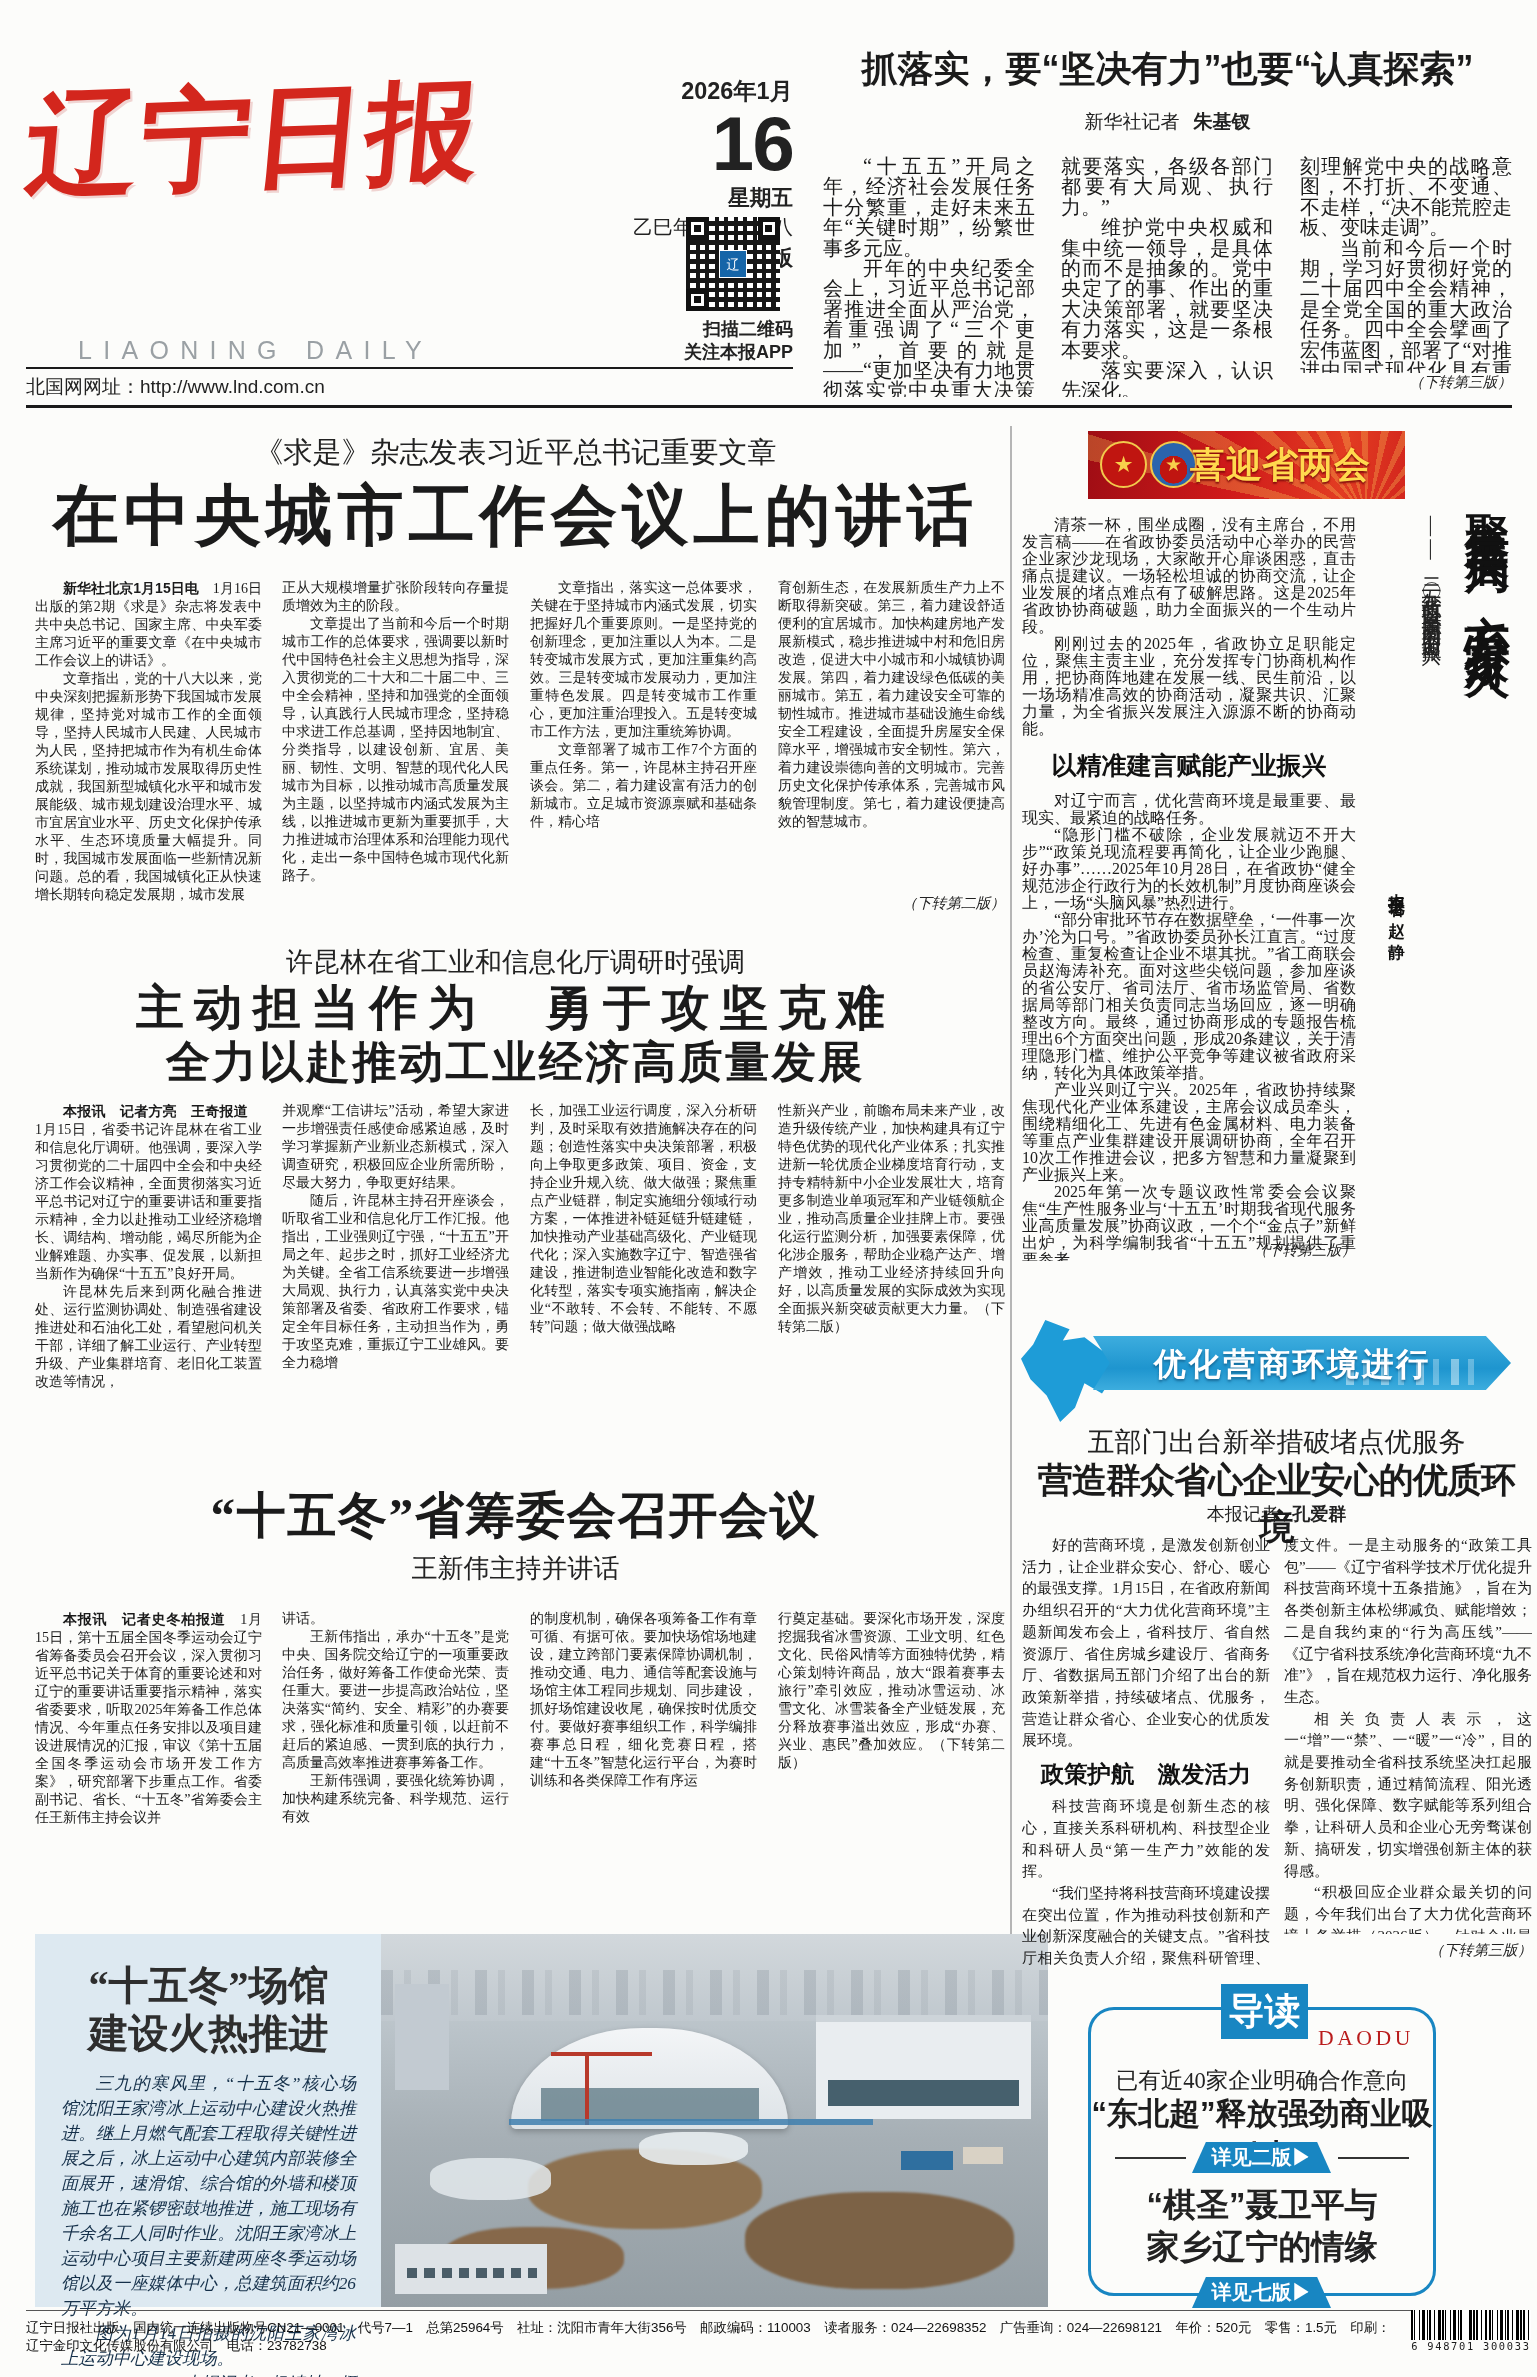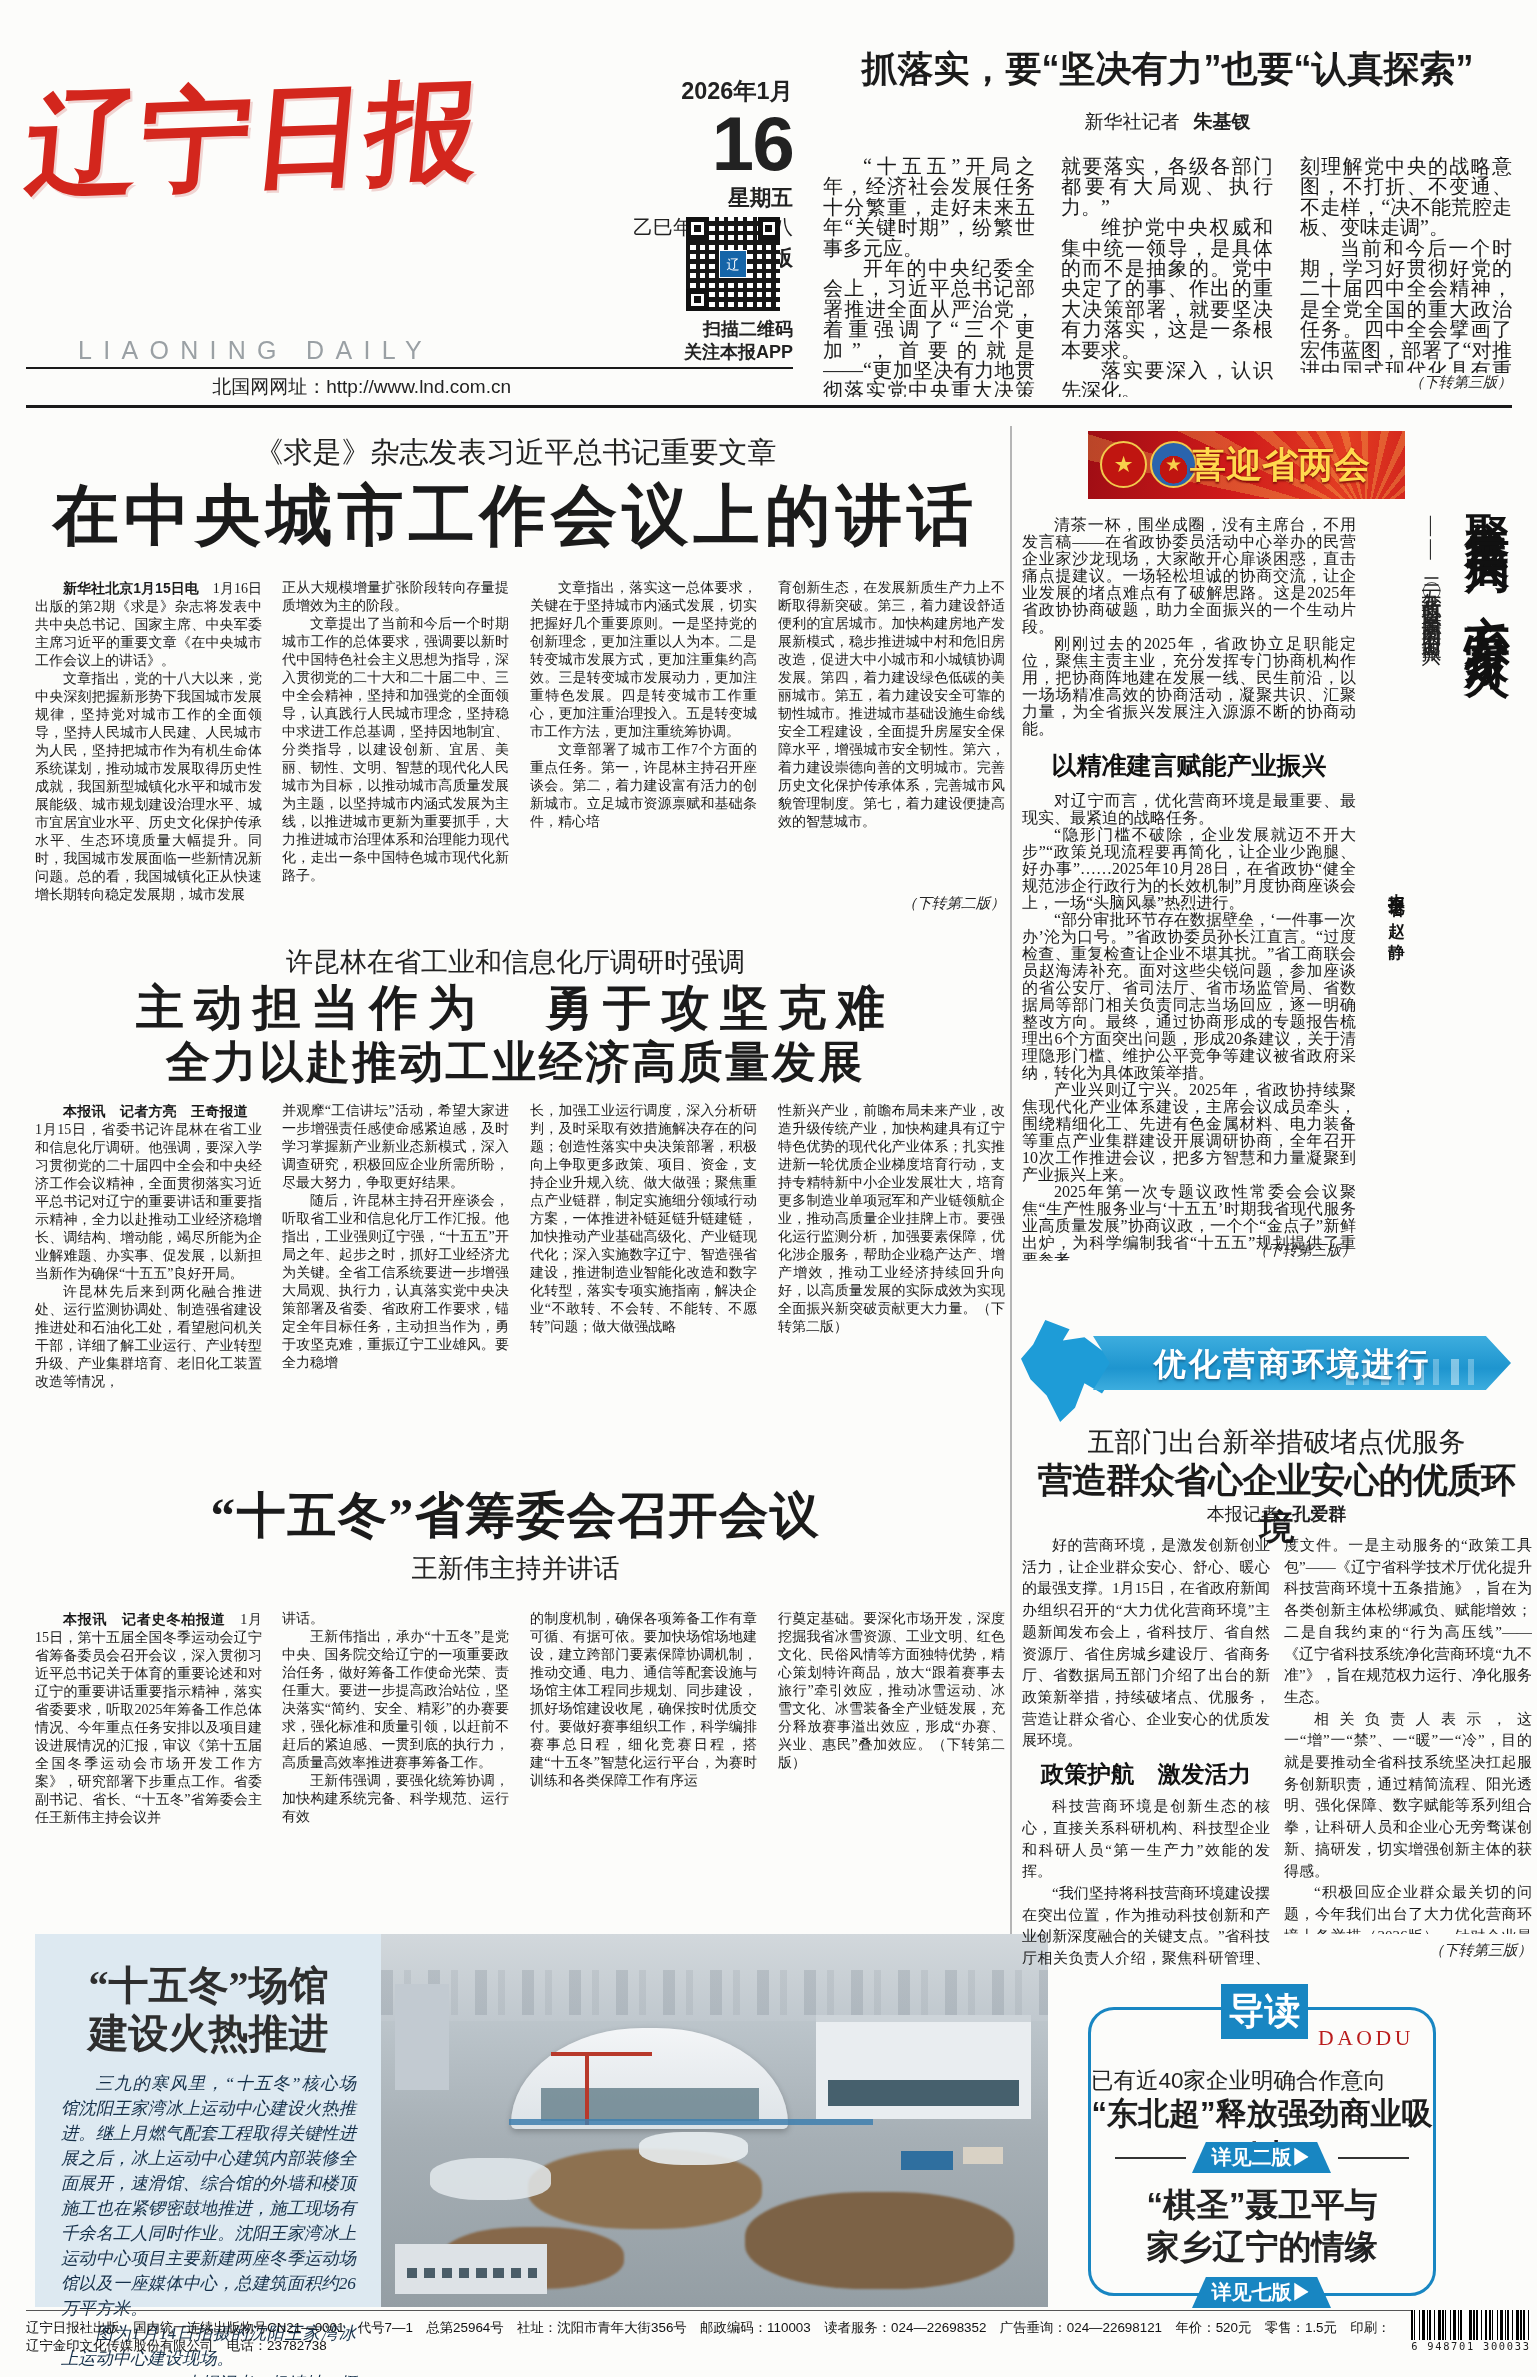--- a/index.html
+++ b/index.html
@@ -12,21 +12,21 @@
 .col{position:absolute;overflow:hidden;text-align:justify}
 .para{text-indent:2em;margin:0}
 .cont .para:first-child{text-indent:0}
 .jump{position:absolute;font-family:"Liberation Serif",serif;font-style:italic;font-size:14.7px;color:#222;text-align:right}
 
 .logo{position:absolute;left:24px;top:83px;width:459px;text-align:center;color:#d3261d;
   font-size:111px;font-weight:bold;line-height:1;letter-spacing:1.7px;
   transform:skewX(-7deg) rotate(-2deg);text-shadow:2.6px 2.6px 0 rgba(190,35,25,.18)}
 .eng{position:absolute;left:26px;top:336px;width:459px;text-align:center;color:#9aa0a4;
   font-size:25px;letter-spacing:11.3px;font-family:"Liberation Sans",sans-serif}
-.url{position:absolute;left:26px;top:374px;width:485px;text-align:right;font-size:19px;color:#222;
+.url{position:absolute;left:26px;top:374px;width:485px;text-align:left;font-size:19px;color:#222;
   font-family:"Liberation Sans",sans-serif}
 
 .dateblk{position:absolute;left:631px;top:75px;width:162px;text-align:right;font-family:"Liberation Sans",sans-serif;color:#222}
 .d-ym{font-size:23.4px;font-weight:bold}
 .d-day{font-size:76px;line-height:.98;font-weight:bold;letter-spacing:-1.7px}
 .d-week{font-size:21.7px;font-weight:bold;margin-top:1.7px}
 .d-lunar{font-size:20px;margin-top:1.7px}
 .d-pages{font-size:21.7px;font-weight:bold;margin-top:1.7px}
 .qr{position:absolute;left:686px;top:217px;width:94px;height:94px;background:
   repeating-linear-gradient(0deg,#161616 0 4.3px,transparent 4.3px 9.5px),
@@ -92,21 +92,21 @@
 .pb-credit{text-indent:0;text-align:right;font-style:italic}
 
 .photo{position:absolute;left:381px;top:1934px;width:667px;height:373px;overflow:hidden;
   background:linear-gradient(180deg,#cdd4d9 0,#bac3c9 26%,#a6afb5 55%,#949ea4 100%)}
 .ph{position:absolute}
 
 .daodu{position:absolute;left:1088px;top:2007px;width:348px;height:289px;border:3.5px solid #1886c2;border-radius:26px}
 .dd-tab{position:absolute;left:130px;top:-26px;width:87px;height:55px;background:#1886c2;color:#fff;
   text-align:center;font-size:36px;line-height:54px;font-family:"Liberation Serif",serif;font-weight:bold}
 .dd-en{position:absolute;left:227px;top:16px;color:#b91c1c;font-size:21.7px;letter-spacing:3.5px;font-family:"Liberation Serif",serif}
-.dd-kick{position:absolute;left:0;top:55px;width:100%;text-align:left;font-size:22.5px;color:#222;font-family:Liberation Sans, sans-serif}
+.dd-kick{position:absolute;left:0;top:55px;width:100%;text-align:center;font-size:22.5px;color:#222;font-family:Liberation Serif, serif}
 .dd-t1{position:absolute;left:0;top:83px;width:100%;text-align:center;font-size:31px;font-weight:bold;color:#1d1d1d;font-family:"Liberation Sans",sans-serif}
 .dd-tag{position:absolute;width:139px;height:31px;background:#1886c2;color:#fff;text-align:center;
   font-size:20px;line-height:31px;font-family:"Liberation Sans",sans-serif;font-weight:bold;
   clip-path:polygon(10% 0,90% 0,100% 100%,0 100%)}
 .dd-line{position:absolute;height:1.7px;background:#333;top:147px;width:71px}
 .dd-t2{position:absolute;left:0;width:100%;text-align:center;font-size:33px;font-weight:600;color:#222;font-family:"Liberation Sans",sans-serif}
 
 .footline{position:absolute;left:26px;top:2319px;width:1369px;font-size:13.4px;color:#111;font-family:"Liberation Sans",sans-serif}
 .barcode{position:absolute;left:1411px;top:2310px;width:120px;height:29.5px;background:
   repeating-linear-gradient(90deg,#000 0 1.7px,#fff 1.7px 2.6px,#000 2.6px 4.3px,#fff 4.3px 7.8px,#000 7.8px 8.7px,#fff 8.7px 11.3px,#000 11.3px 14px,#fff 14px 15.6px)}

